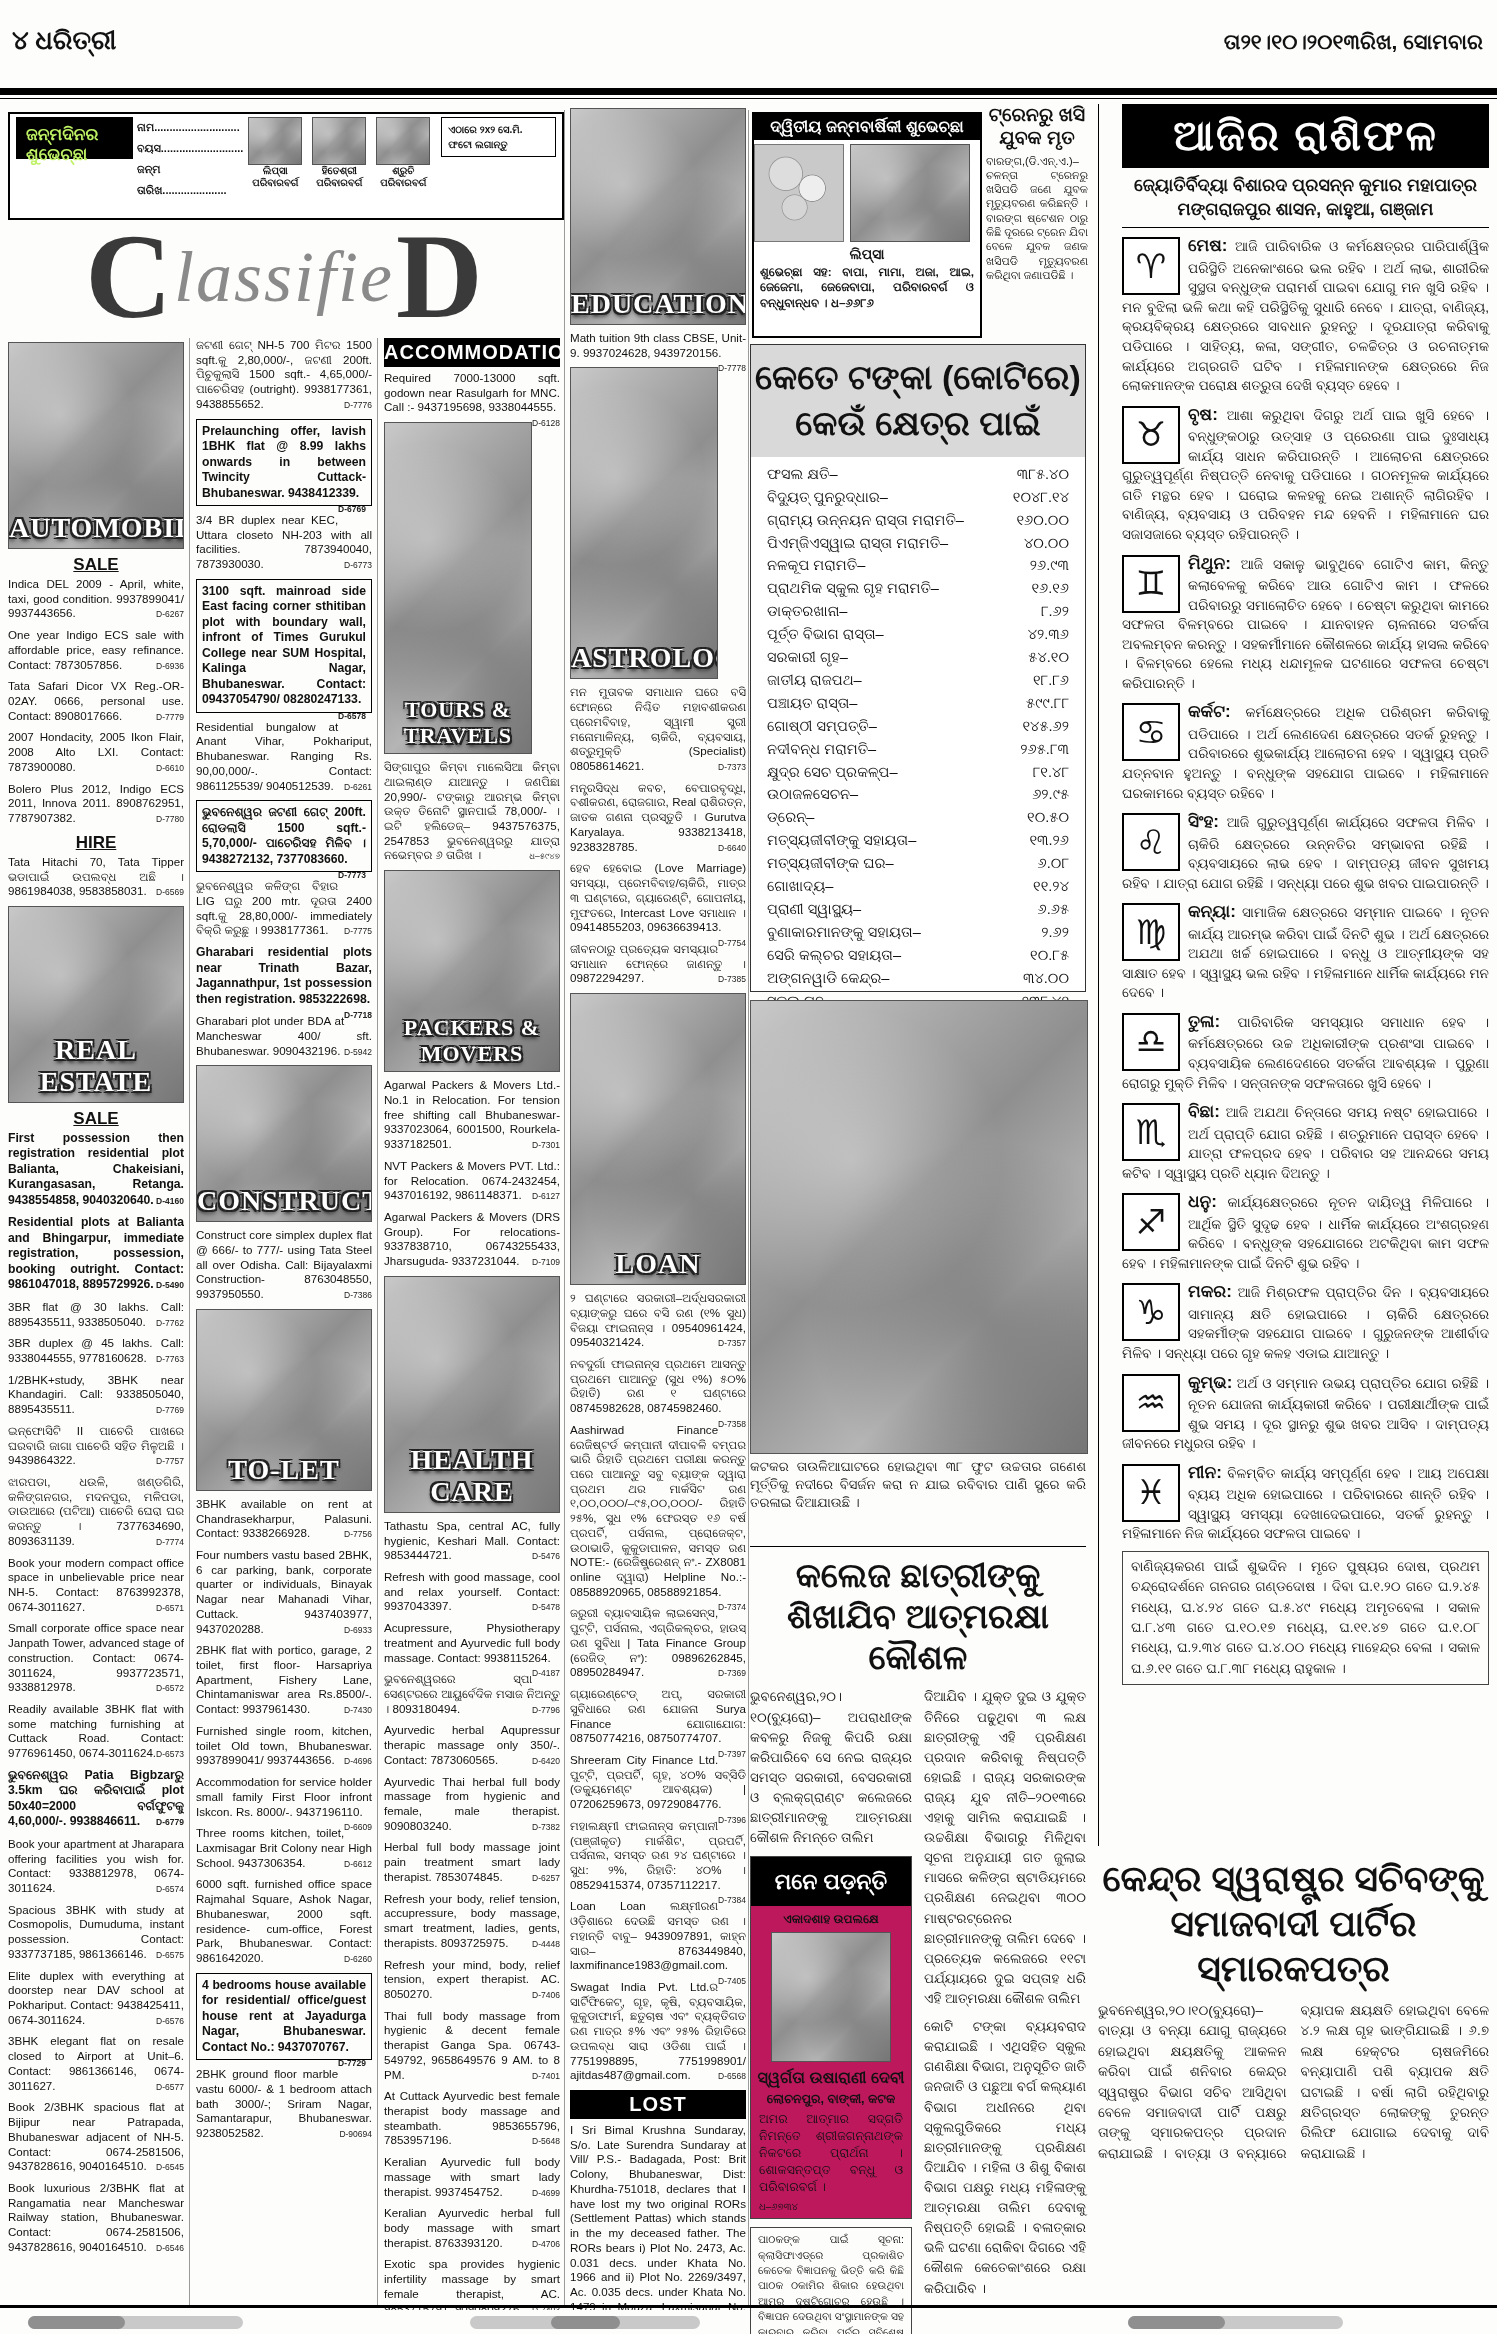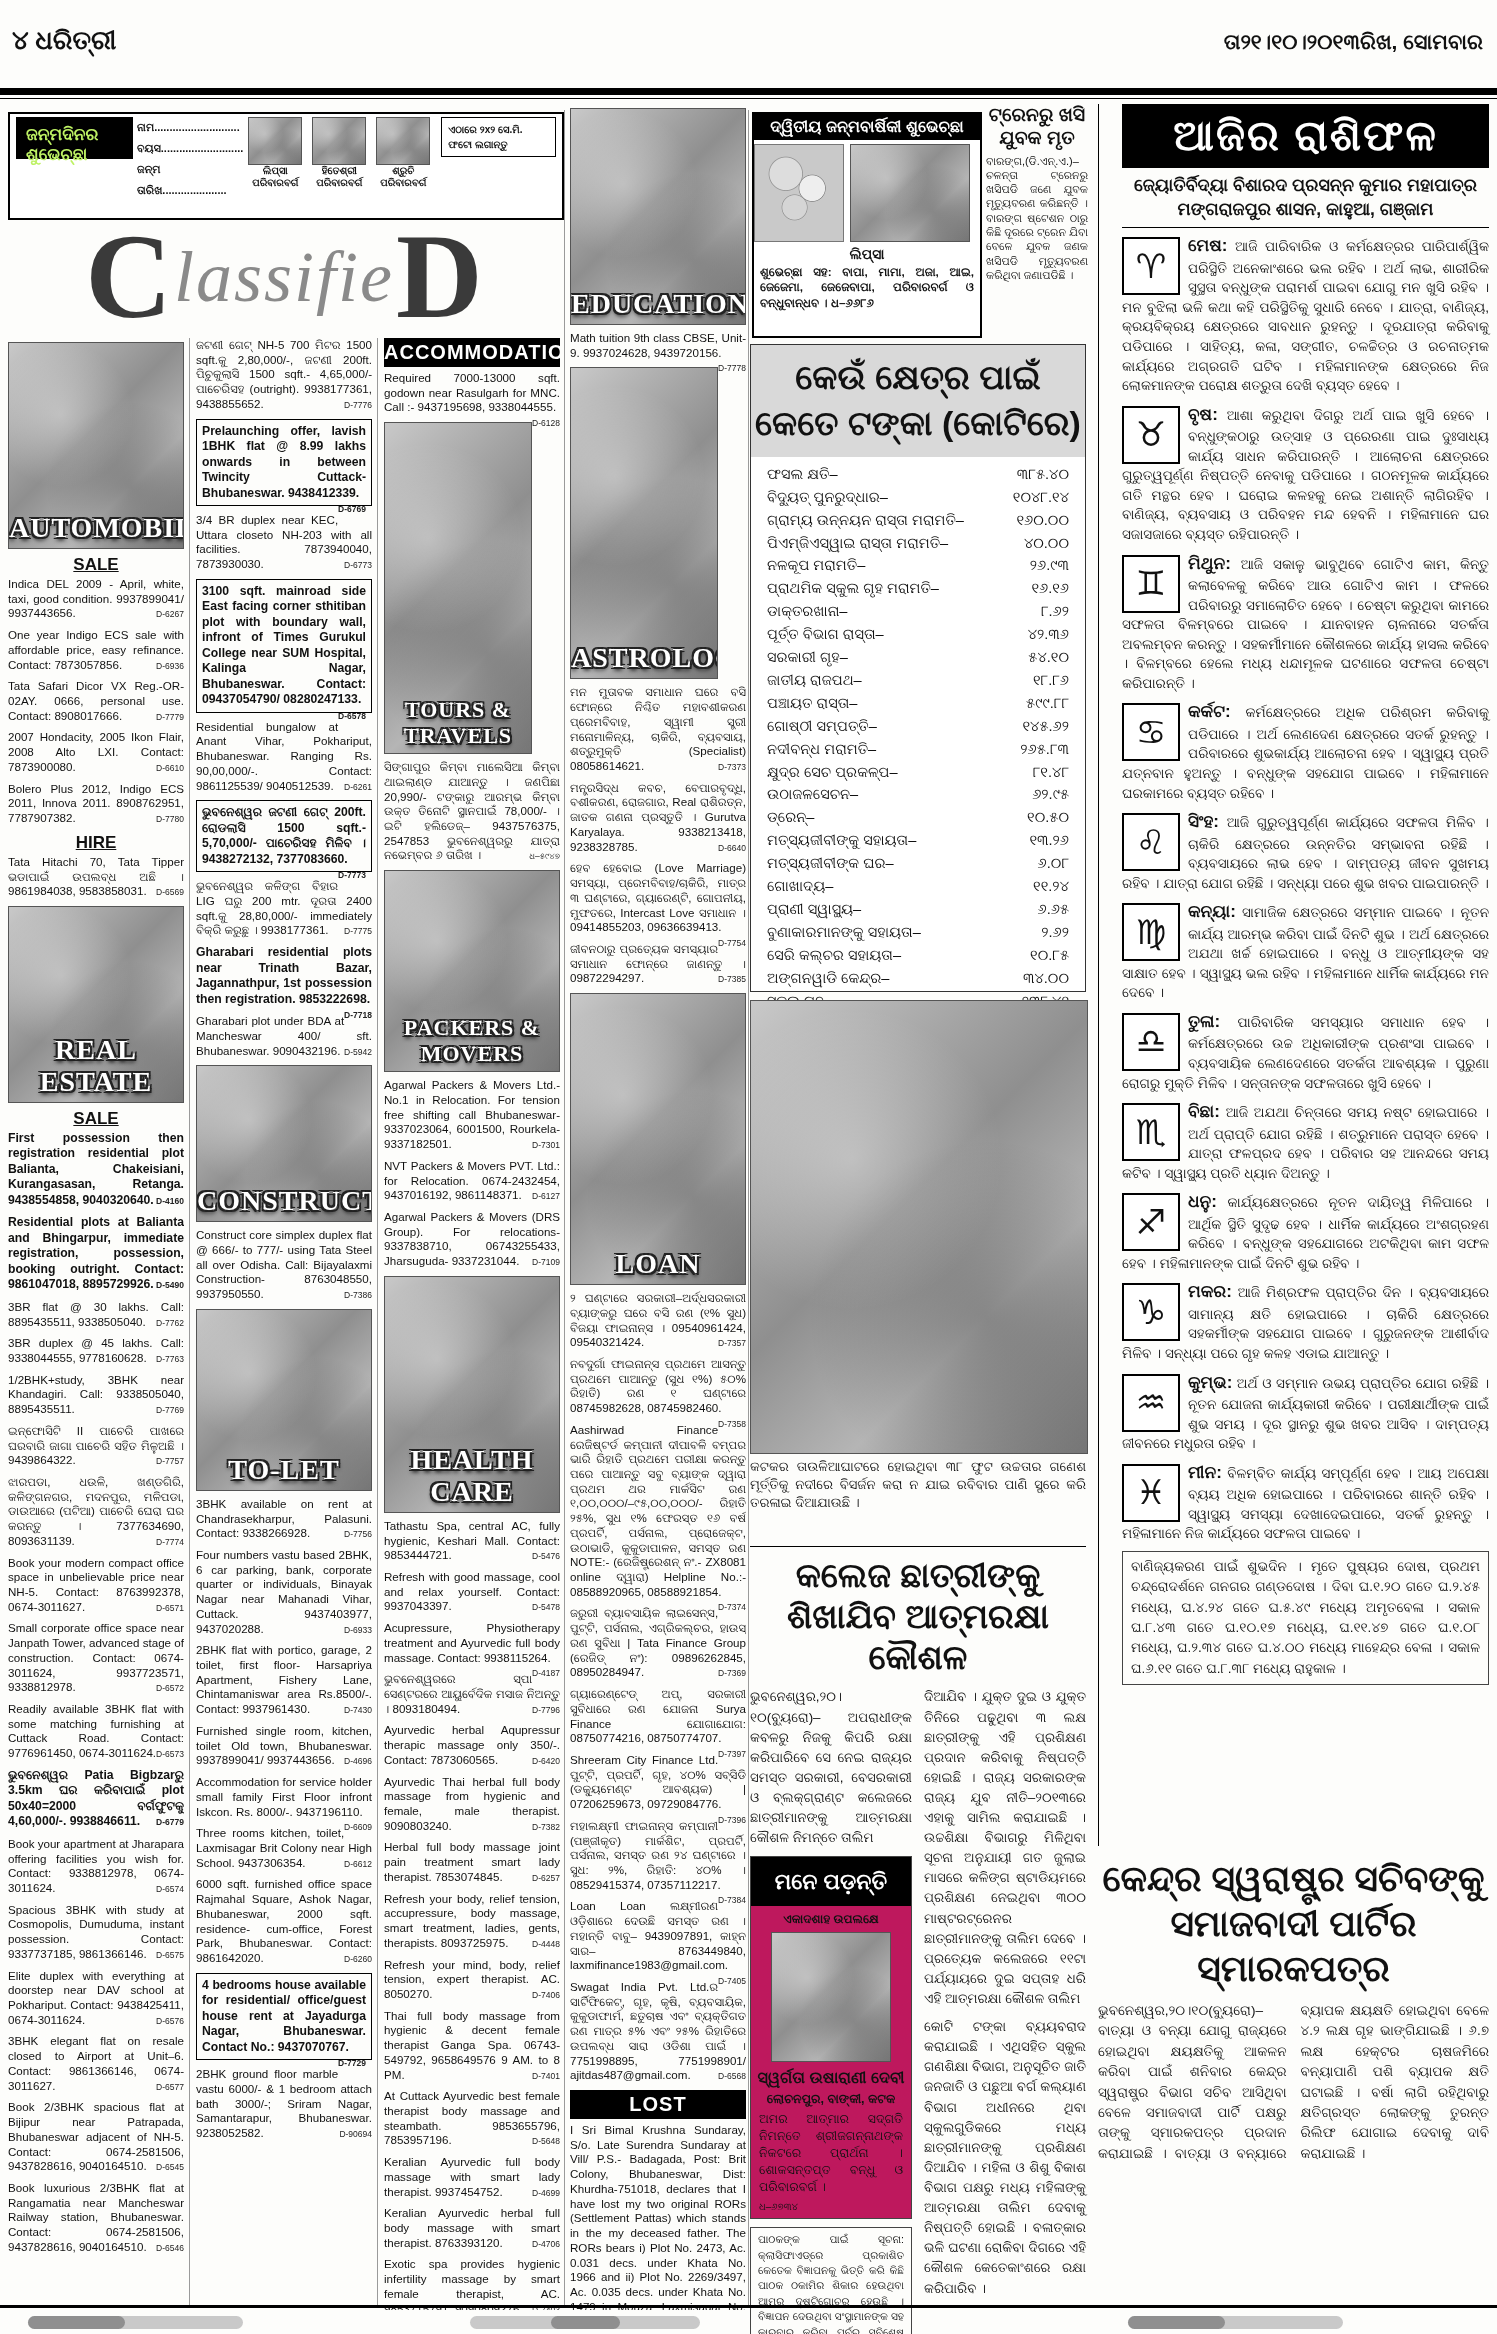--- a/index.html
+++ b/index.html
@@ -180,22 +180,22 @@
     <div class="atext">ଶୁଭେଚ୍ଛା ସହ: ବାପା, ମାମା, ଅଜା, ଆଇ, ଜେଜେମା, ଜେଜେବାପା, ପରିବାରବର୍ଗ ଓ ବନ୍ଧୁବାନ୍ଧବ । ଧ–୬୬୮୬</div>
   </div>
 
   <div id="accident" class="region">
     <h3>ଟ୍ରେନରୁ ଖସି ଯୁବକ ମୃତ</h3>
     <p>ବାରଙ୍ଗ,(ଡି.ଏନ୍.ଏ.)–ଚଳନ୍ତା ଟ୍ରେନରୁ ଖସିପଡି ଜଣେ ଯୁବକ ମୃତ୍ୟୁବରଣ କରିଛନ୍ତି । ବାରଙ୍ଗ ଷ୍ଟେଶନ ଠାରୁ କିଛି ଦୂରରେ ଟ୍ରେନ ଯିବା ବେଳେ ଯୁବକ ଜଣକ ଖସିପଡି ମୃତ୍ୟୁବରଣ କରିଥିବା ଜଣାପଡିଛି ।</p>
   </div>
 
   <div id="alloc" class="region">
     <div class="thead">
+      <div>କେତେ ଟଙ୍କା (କୋଟିରେ)</div>
       <div>କେଉଁ କ୍ଷେତ୍ର ପାଇଁ</div>
-      <div>କେତେ ଟଙ୍କା (କୋଟିରେ)</div>
     </div>
     <div class="rows">
 
         <div class="trow">
           <span class="tl">ଫସଲ କ୍ଷତି–</span>
           <span class="tv">୩୮୫.୪୦</span>
         </div>
 
         <div class="trow">
           <span class="tl">ବିଦ୍ୟୁତ୍ ପୁନରୁଦ୍ଧାର–</span>

